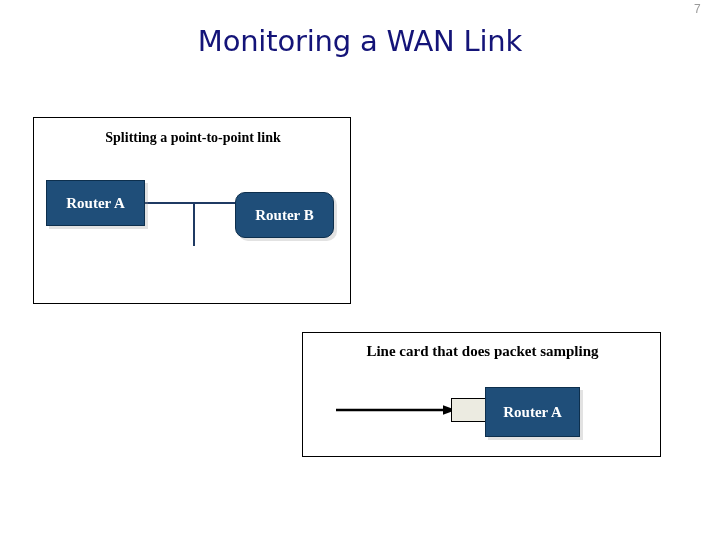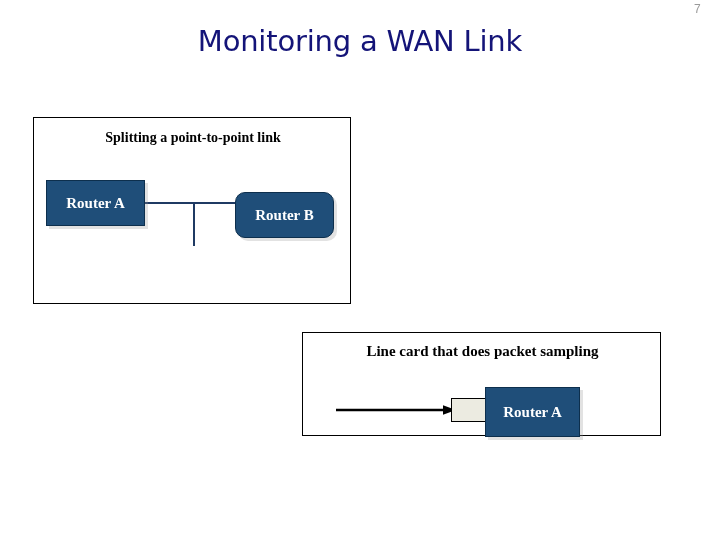--- a/index.html
+++ b/index.html
@@ -55,21 +55,21 @@
     left: 33px;
     top: 117px;
     width: 318px;
     height: 187px;
   }
 
   #diagram-two {
     left: 302px;
     top: 332px;
     width: 359px;
-    height: 104px;
+    height: 125px;
   }
 
   
   .diagram-caption {
     position: absolute;
     font-family: "Liberation Serif", "DejaVu Serif", serif;
     font-weight: bold;
     color: #000000;
     white-space: nowrap;
     text-align: center;

